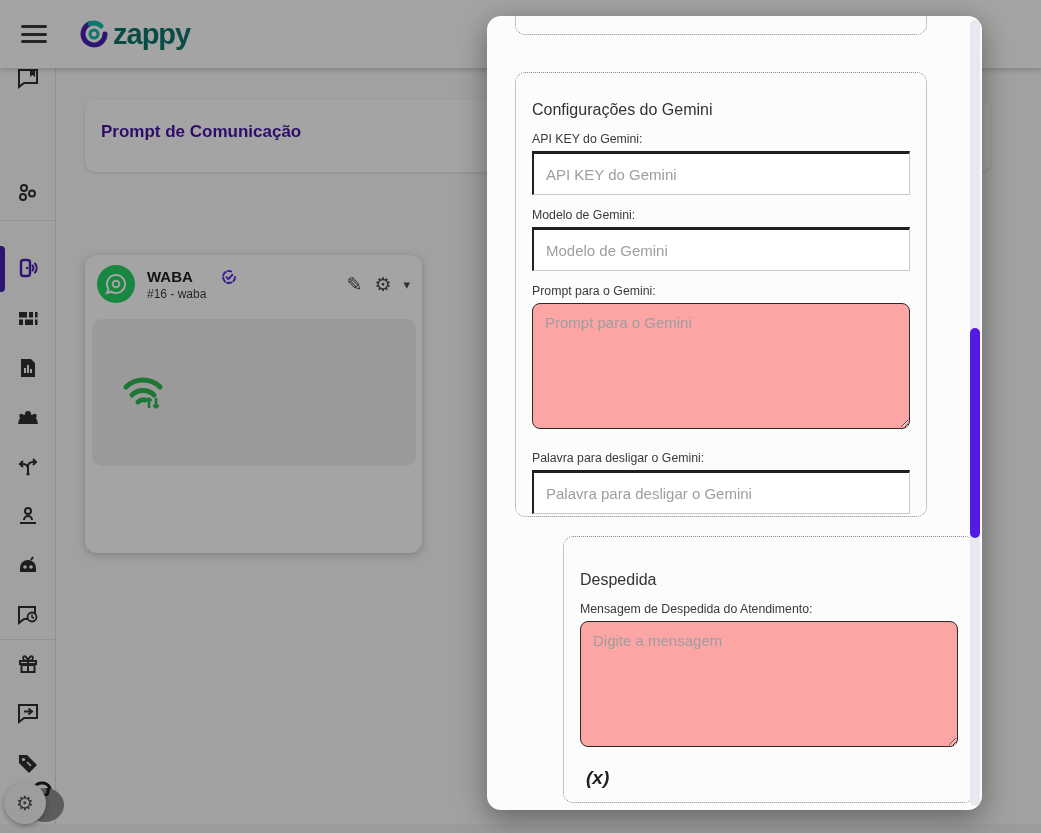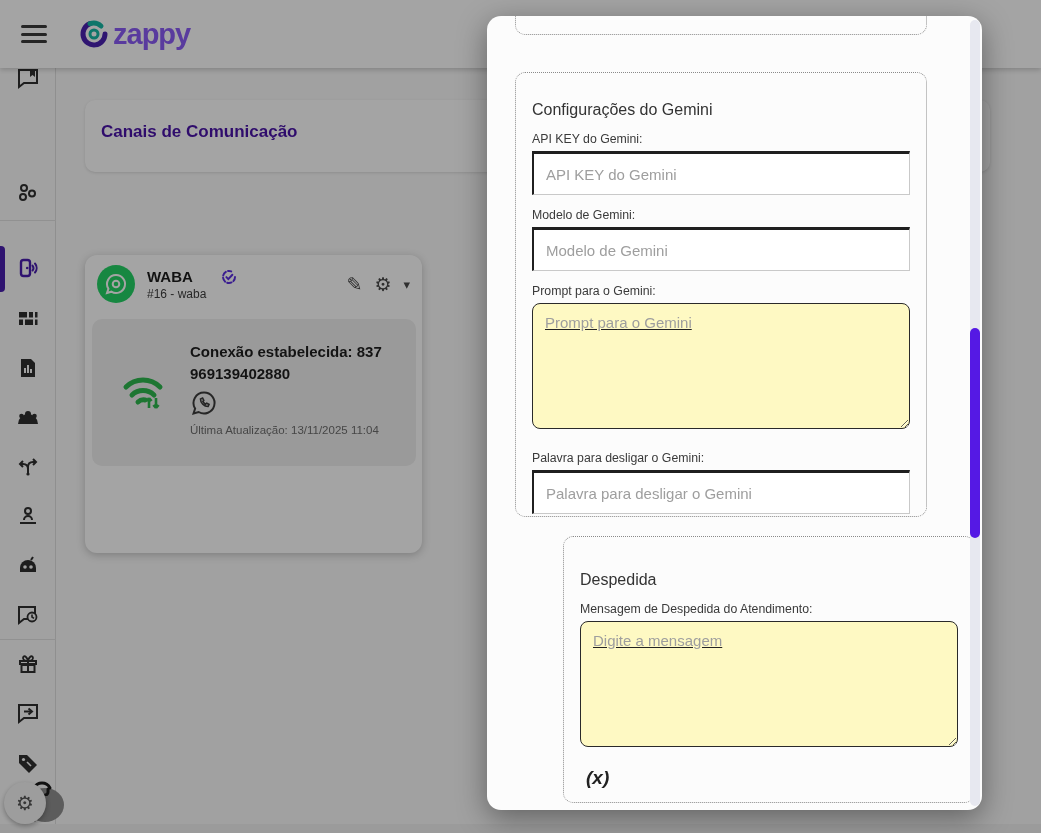--- a/index.html
+++ b/index.html
@@ -7,21 +7,21 @@
     font-family:"Liberation Sans","DejaVu Sans",sans-serif; background:#fafafa; }
   .stage { position:relative; width:1041px; height:833px; overflow:hidden; background:#fafafa; }
 
   
   .app-header { position:absolute; left:0; top:0; width:1041px; height:68px; background:#ffffff;
     box-shadow:0 2px 5px rgba(0,0,0,.18); z-index:2; display:flex; align-items:center; }
   .hamburger { margin-left:21px; width:26px; height:18px; display:flex; flex-direction:column;
     justify-content:space-between; cursor:pointer; }
   .hamburger span { display:block; height:3px; border-radius:2px; background:#3a3a3a; }
   .logo { display:flex; align-items:center; margin-left:30px; }
-  .logo-text { font-size:29px; font-weight:bold; color:#8b5cf6; letter-spacing:-1px; margin-left:2px; }
+  .logo-text { font-size:29px; font-weight:bold; color:#0f766e; letter-spacing:-1px; margin-left:2px; }
 
   .sidebar { position:absolute; left:0; top:68px; width:56px; height:765px; background:#fbfbfb;
     border-right:1px solid #dedede; z-index:1; }
   .side-item { position:absolute; left:0; width:56px; height:44px; display:flex;
     align-items:center; justify-content:center; color:#2f2f2f; }
   .side-item svg { width:24px; height:24px; }
   .side-item.active { color:#4a1fae; }
   .active-bar { position:absolute; left:0; top:178px; width:5px; height:46px;
     background:#4a1fae; border-radius:0 4px 4px 0; }
   .side-div { position:absolute; left:0; width:56px; height:1px; background:#e2e2e2; }
@@ -77,23 +77,23 @@
   .fs-partial { top:-30px; height:49px; }
   .fs-gemini { top:56px; height:445px; }
   .fs-farewell { top:520px; height:267px;margin-left:48px; }
   .fs-title { font-size:16px; font-weight:500; color:#333333; margin-top:28px; }
   .fs-farewell .fs-title { margin-top:34px; }
   .field-label { font-size:12.3px; color:#3a3a3a; margin-top:13px; margin-bottom:5px; }
   .inp { width:100%; height:44px; background:#ffffff; font-size:15px; color:#222;
     border-style:solid; border-width:3px 1px 1px 2px; border-color:#1f1f1f #c9c9c9 #c9c9c9 #1f1f1f;
     padding:0 12px; font-family:"Liberation Sans",sans-serif; outline:none; }
   .inp::placeholder, .ta::placeholder { color:#9e9e9e; opacity:1; }
-  .ta { width:100%; height:126px; background:#fef9c3; font-size:15px; color:#222;
+  .ta { width:100%; height:126px; background:#fca5a5; font-size:15px; color:#222;
     border:1px solid #2a2a2a; border-radius:8px; padding:10px 12px; resize:both;
-    font-family:"Liberation Sans",sans-serif; outline:none;text-decoration:underline; }
+    font-family:"Liberation Sans",sans-serif; outline:none; }
   .emoji-toggle { display:inline-block; margin-top:14px; font-size:19px; font-style:italic;
     font-weight:600; color:#222; cursor:pointer; padding:2px 6px; border-radius:50%; }
 
   .modal-track { position:absolute; right:2px; top:4px; width:10px; height:786px;
     background:#e7e8f0; border-radius:8px; }
   .modal-thumb { position:absolute; right:2px; top:312px; width:10px; height:210px;
     background:#5519e4; border-radius:6px; cursor:grab; }
 </style>
 </head>
 <body>
@@ -224,21 +224,21 @@
       <svg viewBox="0 0 24 24">
           <rect x="6" y="5" width="13" height="15" rx="1.5" fill="none" stroke="currentColor" stroke-width="2"></rect>
           <rect x="10" y="3" width="5" height="4" fill="currentColor"></rect>
           <path d="M9 11h7M9 14.5h7" stroke="currentColor" stroke-width="1.8"></path>
           <path d="M4 7v13h11" fill="none" stroke="currentColor" stroke-width="1.6"></path>
         </svg>
     </div>
   </div>
 
   <div class="toolbar-band">
-    <div class="page-title">Canais de Comunicação</div>
+    <div class="page-title">Prompt de Comunicação</div>
   </div>
 
   <div class="channel-card">
     <div class="card-head">
       <div class="wa-avatar">
         <svg viewBox="0 0 24 24">
             <path d="M12 3a9 9 0 1 1-4.6 16.7L3 21l1.4-4.2A9 9 0 0 1 12 3z" fill="none" stroke="#ffffff" stroke-width="2"></path>
             <circle cx="12" cy="12" r="3.3" fill="none" stroke="#ffffff" stroke-width="2"></circle>
           </svg>
       </div>
@@ -262,30 +262,20 @@
     <div class="conn-box">
       <div class="wifi-wrap">
         <svg width="46" height="42" viewBox="0 0 46 42">
             <path d="M6 16a24 24 0 0 1 34 0" fill="none" stroke="#2eb84f" stroke-width="5" stroke-linecap="round"></path>
             <path d="M12 24a16 16 0 0 1 22 0" fill="none" stroke="#2eb84f" stroke-width="5" stroke-linecap="round"></path>
             <path d="M18 31a8 8 0 0 1 7-2" fill="none" stroke="#2eb84f" stroke-width="5" stroke-linecap="round"></path>
             <path d="M29 27v10M29 27l-2.6 3M29 27l2.6 3" stroke="#2eb84f" stroke-width="2.6" fill="none"></path>
             <path d="M36 37V27M36 37l-2.6-3M36 37l2.6-3" stroke="#2eb84f" stroke-width="2.6" fill="none"></path>
           </svg>
       </div>
-      <div class="conn-text">
-        <div class="conn-line">Conexão estabelecida: 837 969139402880</div>
-        <div class="wa-small">
-          <svg width="28" height="28" viewBox="0 0 24 24">
-              <path d="M12 3a9 9 0 1 1-4.6 16.7L3 21l1.4-4.2A9 9 0 0 1 12 3z" fill="none" stroke="#3c3c3c" stroke-width="1.7"></path>
-              <path d="M9 8.5c0 3.5 3 6.5 6.5 6.5l.8-1.8-2-1-1 .8c-1-.5-1.8-1.3-2.3-2.3l.8-1-1-2z" fill="none" stroke="#3c3c3c" stroke-width="1.4"></path>
-            </svg>
-        </div>
-        <div class="upd-text">Última Atualização: 13/11/2025 11:04</div>
-      </div>
     </div>
 
   </div>
 
   <div class="fab-back"></div>
   <div class="headset-arcs">
     <svg width="26" height="20" viewBox="0 0 26 20">
         <path d="M6 12a9 9 0 0 1 16 0" fill="none" stroke="#1c1c1c" stroke-width="3" stroke-linecap="round"></path>
         <path d="M20 13v3a3 3 0 0 1-3 3" fill="none" stroke="#1c1c1c" stroke-width="3" stroke-linecap="round"></path>
       </svg>

